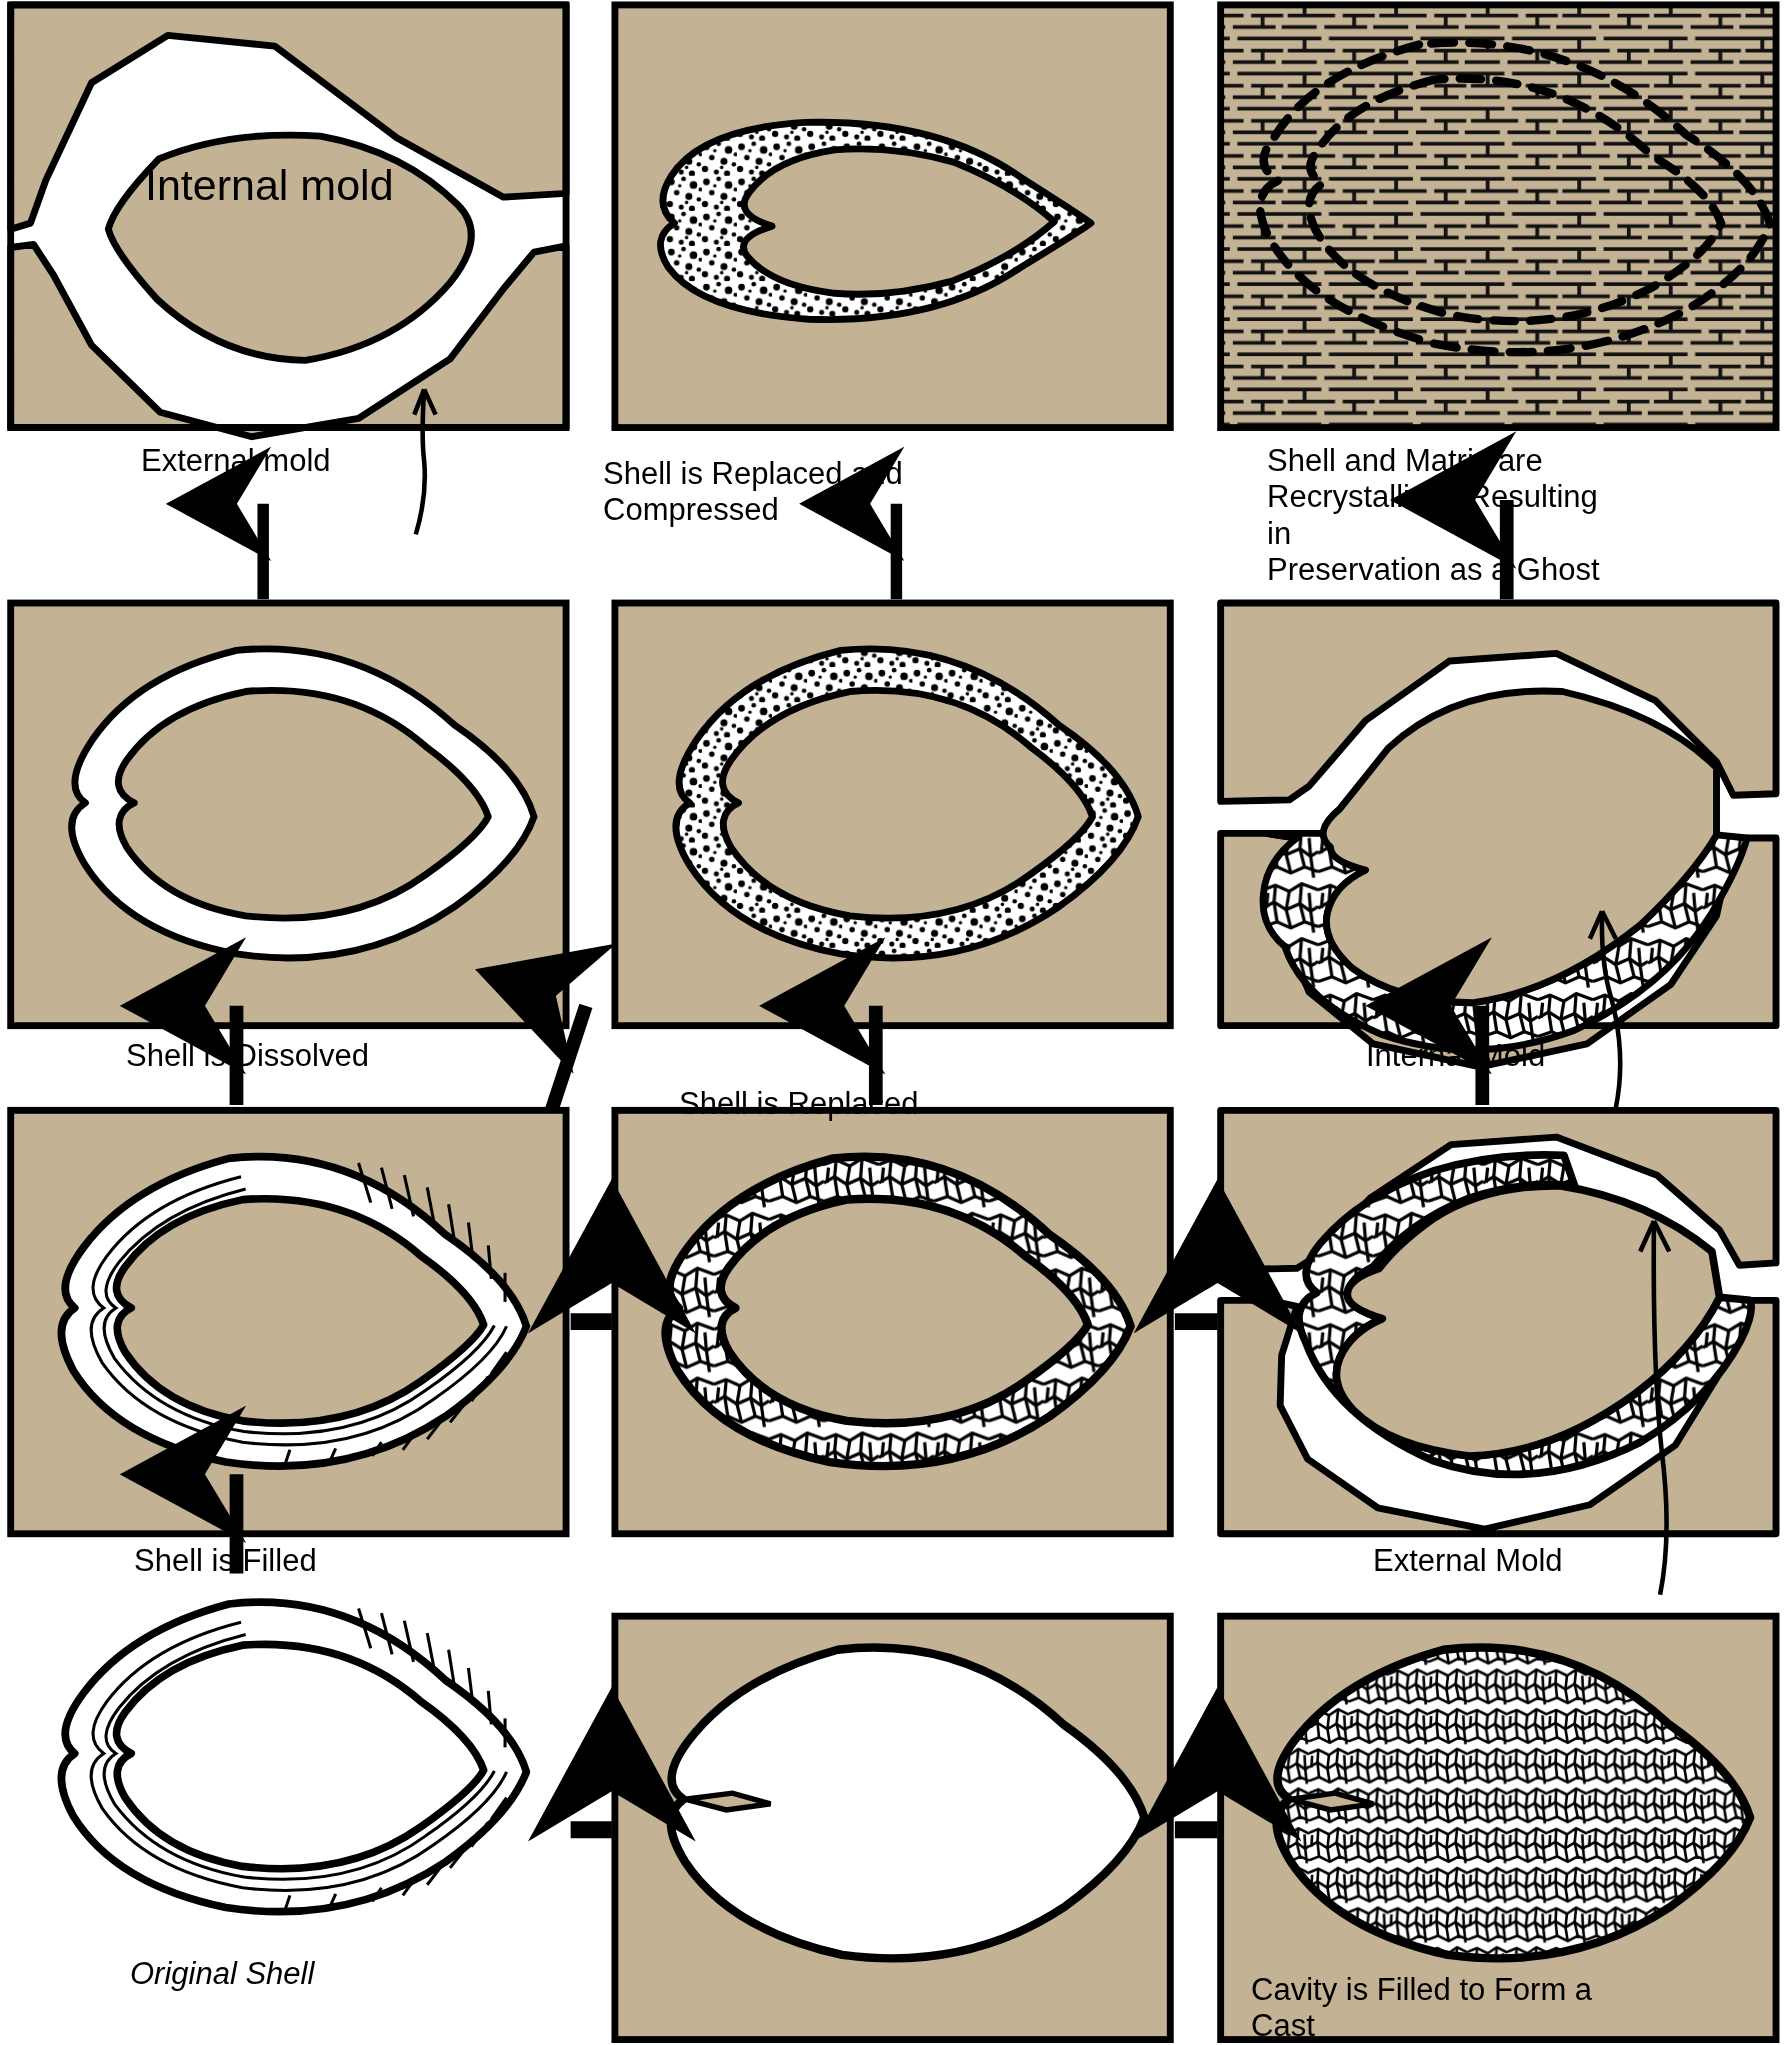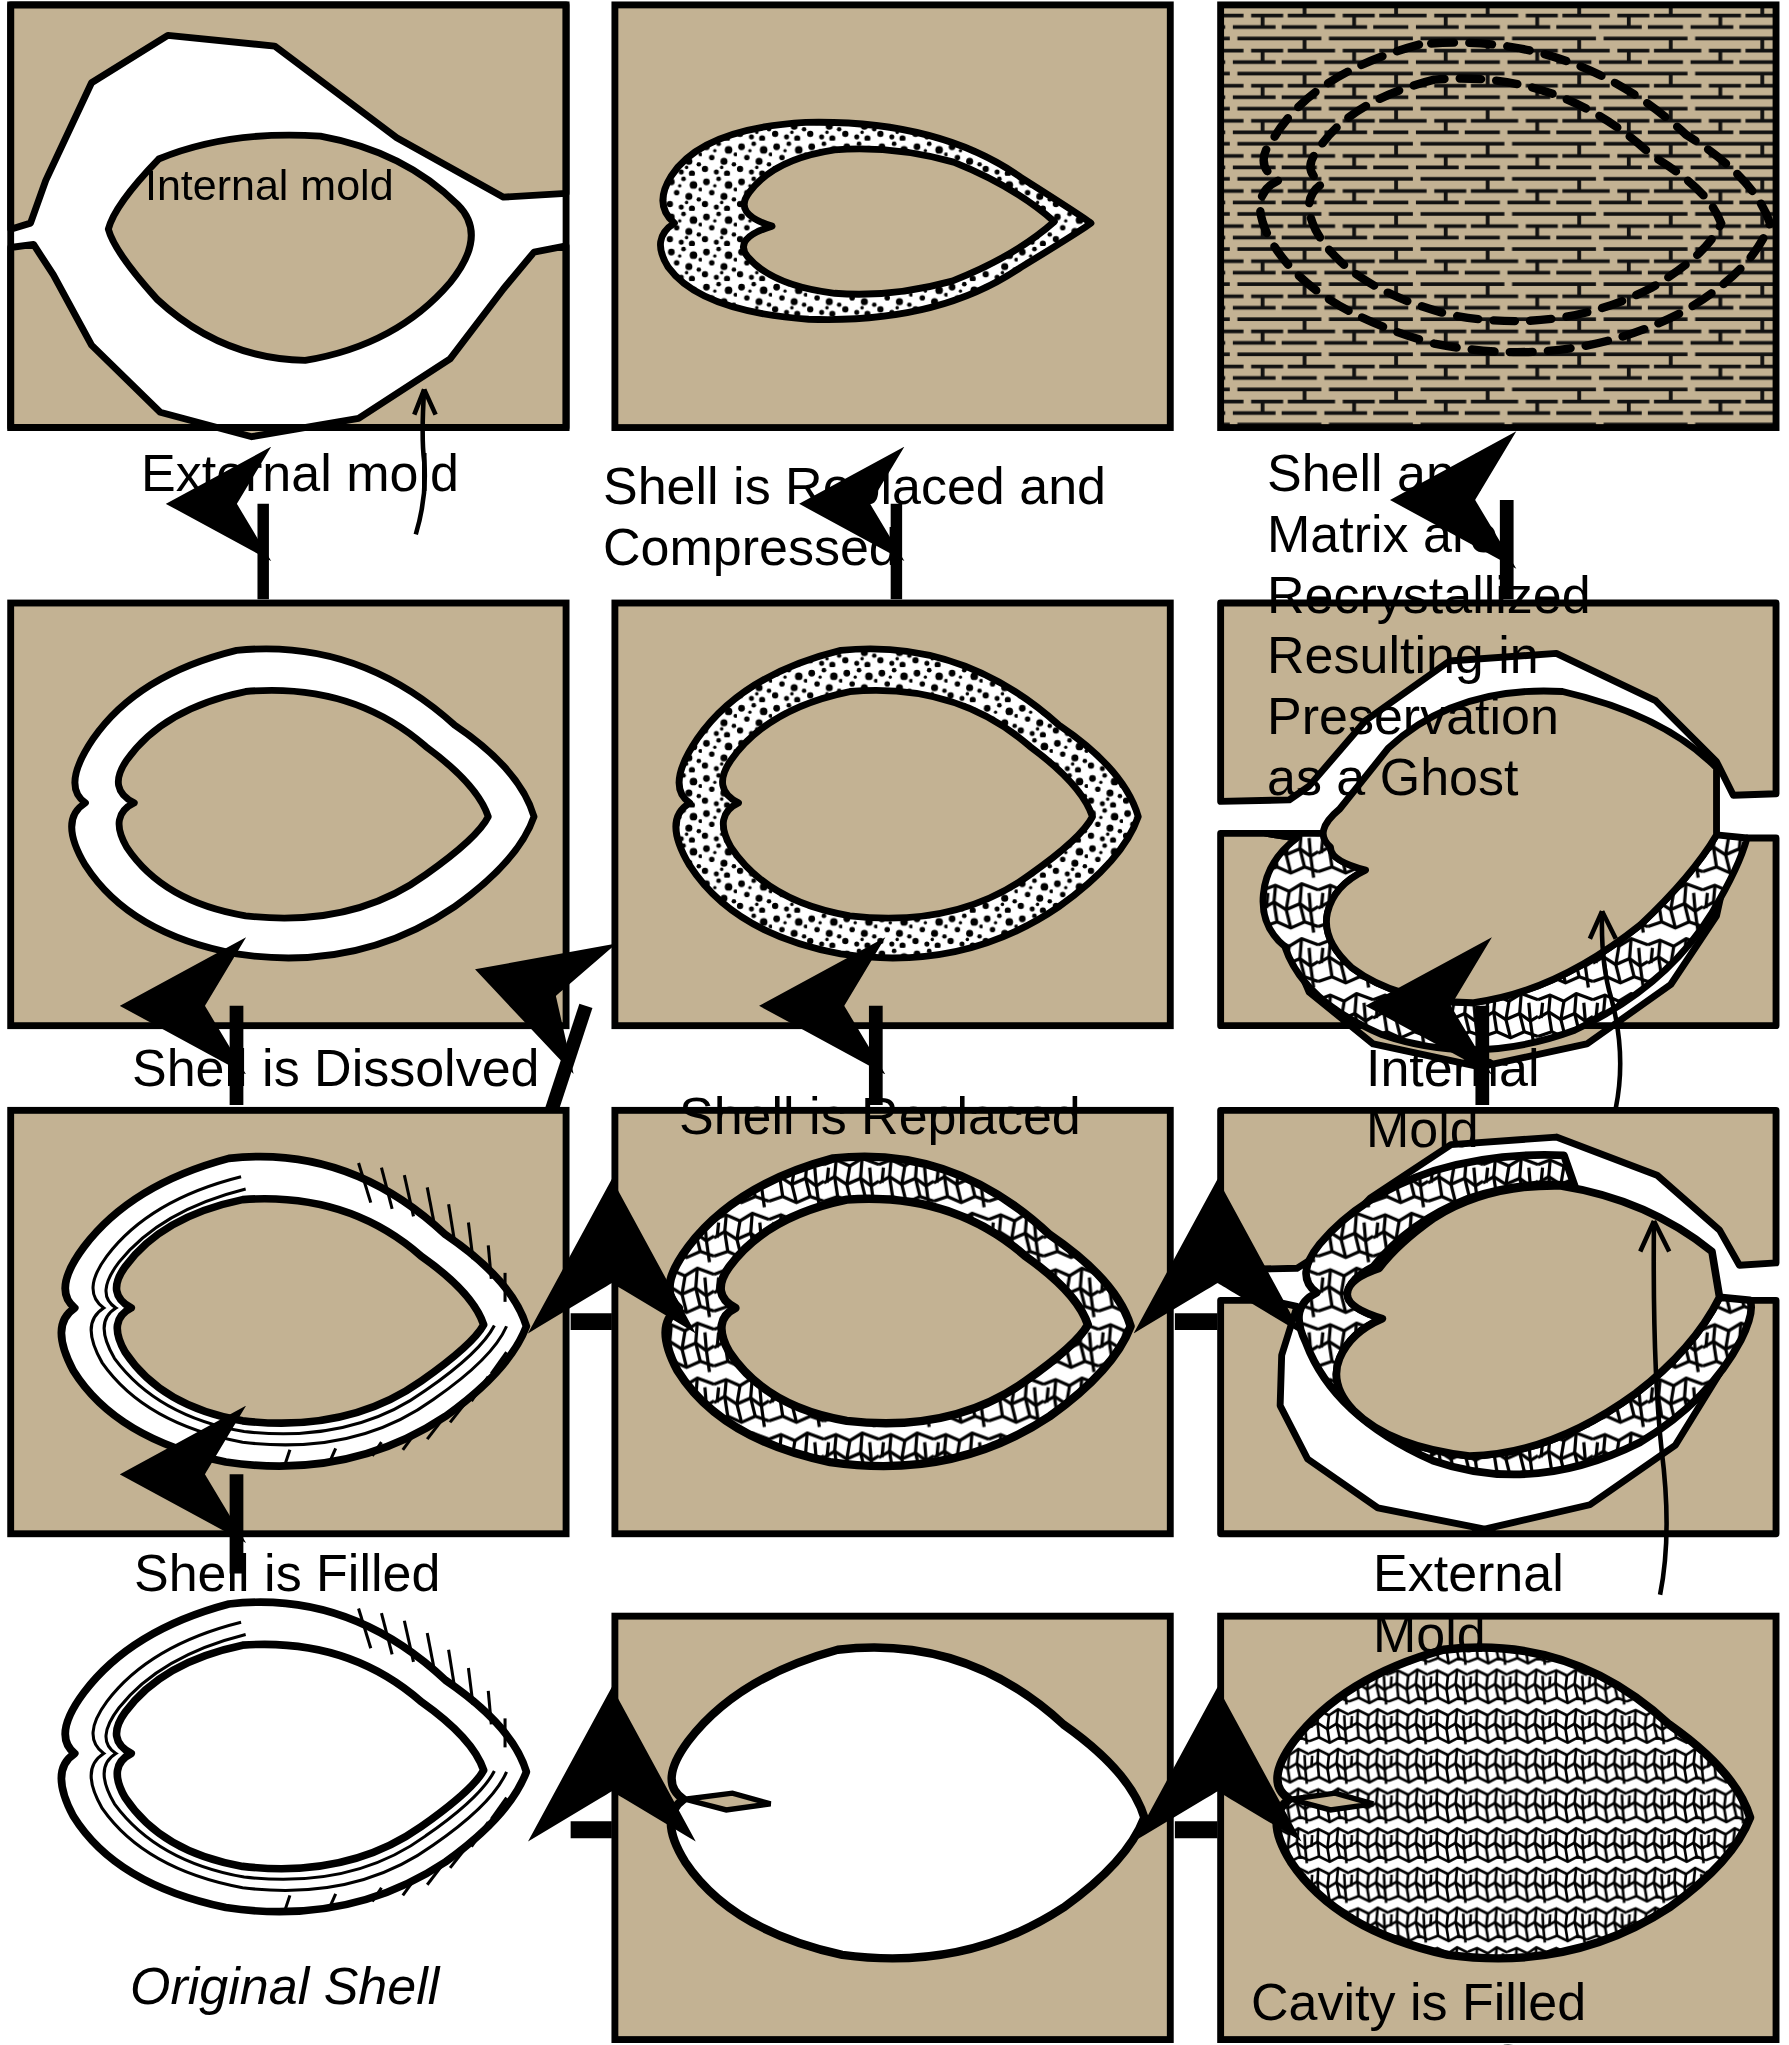--- a/index.html
+++ b/index.html
@@ -16,21 +16,21 @@
   }
   .stage {
     position: absolute;
     left: 0; top: 0;
     width: 1618px;
     height: 2046px;
   }
   .caption {
     position: absolute;
     font-family: "Liberation Sans", sans-serif;
-    font-size: 52px;
+    font-size: 31px;
     color: #000;
     line-height: 1.17;
     text-align: left;
     white-space: pre-line;
   }
   svg { display: block; overflow: visible; }
   .svgfill { position:absolute; left:0; top:0; }
 </style>
 </head>
 <body>
@@ -332,21 +332,21 @@
 
   <div class="caption" style="left:141px; top:443px;">External mold</div>
 
   <div class="caption" style="left:603px; top:456px;">Shell is Replaced and
 Compressed</div>
 
   <div class="caption" style="left:1267px; top:443px;">Shell and Matrix are
 Recrystallized Resulting in
 Preservation as a Ghost</div>
 
-  <div class="caption" style="left:132px; top:1038px;text-align:center;">Shell is Dissolved</div>
+  <div class="caption" style="left:126px; top:1038px;text-align:center;">Shell is Dissolved</div>
 
   <div class="caption" style="left:679px; top:1038px;margin-top:48px;">Shell is Replaced</div>
 
   <div class="caption" style="left:1366px; top:1038px;">Internal Mold</div>
 
   <div class="caption" style="left:134px; top:1543px;">Shell is Filled</div>
 
 
   <div class="caption" style="left:1373px; top:1543px;">External Mold</div>
 

